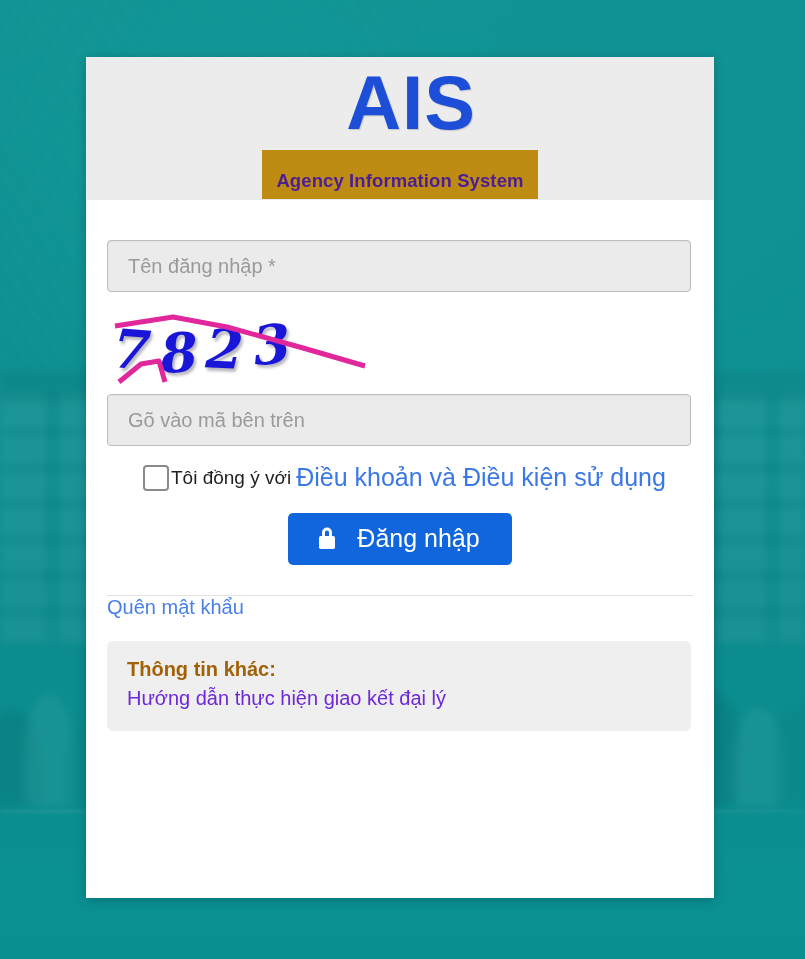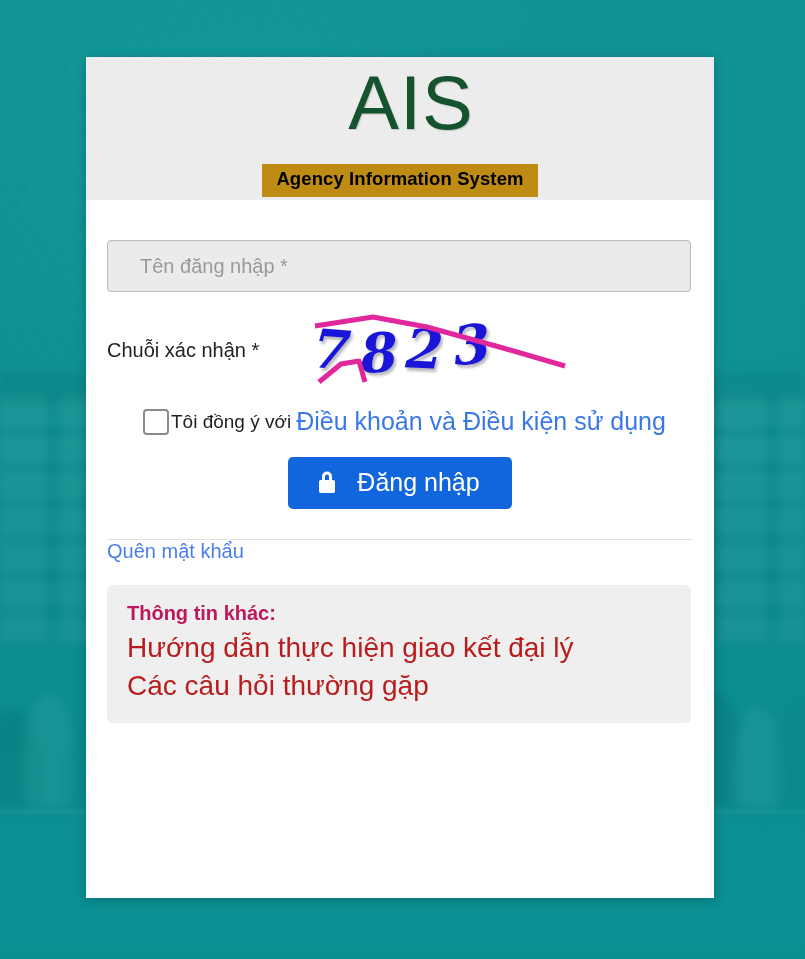--- a/index.html
+++ b/index.html
@@ -107,52 +107,52 @@
     height: 143px;
     background: #ececec;
     display: flex;
     flex-direction: column;
     align-items: center;
     justify-content: flex-start;
     padding-top: 6px;
   }
   .brand-logo {
     font-size: 76px;
-    font-weight: normal;
-    color: #14532d;
+    font-weight: bold;
+    color: #1d4ed8;
     letter-spacing: 1px;
     line-height: 1.04;
     text-shadow: 1px 1px 1px rgba(120,120,120,0.35);
     margin-left: 22px;
   }
   .brand-badge {
-    margin-top: 22px;
+    margin-top: 8px;
     background: #be8c12;
-    color: #000000;
+    color: #4c1d95;
     font-size: 18.5px;
     font-weight: bold;
-    padding: 6px 14px 8px 14px;
+    padding: 22px 14px 8px 14px;
     letter-spacing: 0.1px;
     line-height: 1;
   }
 
   
   .card-body {
     padding: 40px 21px 0 21px;
   }
 
   .field {
     width: 584px;
     height: 52px;
     background: #ebebeb;
     border: 1px solid #bdbdbd;
     border-radius: 4px;
     display: flex;
     align-items: center;
-    padding: 0 32px;
+    padding: 0 20px;
     margin-bottom: 17px;
     box-shadow: inset 0 1px 2px rgba(0,0,0,0.045);
   }
   .field-text {
     color: #9a9a9a;
     font-size: 20px;
   }
 
   
   .captcha-row {
@@ -260,27 +260,27 @@
   .info-box {
     margin-top: 22px;
     width: 584px;
     background: #efefef;
     border-radius: 6px;
     padding: 17px 20px 19px 20px;
   }
   .info-title {
     font-size: 20px;
     font-weight: bold;
-    color: #be185d;
+    color: #a16207;
     margin-bottom: 4px;
   }
   .info-link {
     display: block;
-    font-size: 28px;
-    color: #b91c1c;
+    font-size: 20px;
+    color: #6d28d9;
     line-height: 1.34;
     cursor: pointer;
   }
 </style>
 </head>
 <body>
 
 <div id="backdrop">
   <div class="bg-base"></div>
   <div class="bg-rays"></div>
@@ -323,32 +323,34 @@
 
     
     <div class="field">
       <span class="field-text">Tên đăng nhập *</span>
     </div>
 
     
 
     
     <div class="captcha-row">
-      <div class="captcha-label">Chuỗi xác nhận *</div>
 
       <div class="captcha-image">
         <div class="captcha-digits"><span>7</span><span>8</span><span>2</span><span>3</span></div>
         <svg class="captcha-noise" viewBox="0 0 276 80">
           <polyline points="8,16 66,7 120,17 196,38 258,56" fill="none" stroke="#e0289c" stroke-width="5" stroke-linejoin="round"></polyline>
           <polyline points="12,72 34,54 52,51 58,72" fill="none" stroke="#e0289c" stroke-width="5" stroke-linejoin="round"></polyline>
         </svg>
       </div>
     </div>
 
     
+    <div class="field">
+      <span class="field-text">Gõ vào mã bên trên</span>
+    </div>
 
     
     <div class="agree-row">
       <div class="checkbox"></div>
       <span class="agree-text">Tôi đồng ý với</span>
       <span class="agree-link">Điều khoản và Điều kiện sử dụng</span>
     </div>
 
     
     <div class="btn-row">
@@ -363,17 +365,16 @@
 
     <div class="divider"></div>
 
     
     <span class="forgot-link">Quên mật khẩu</span>
 
     
     <div class="info-box">
       <div class="info-title">Thông tin khác:</div>
       <span class="info-link">Hướng dẫn thực hiện giao kết đại lý</span>
-      <span class="info-link">Các câu hỏi thường gặp</span>
     </div>
 
   </div>
 </div>
 
 </body></html>

